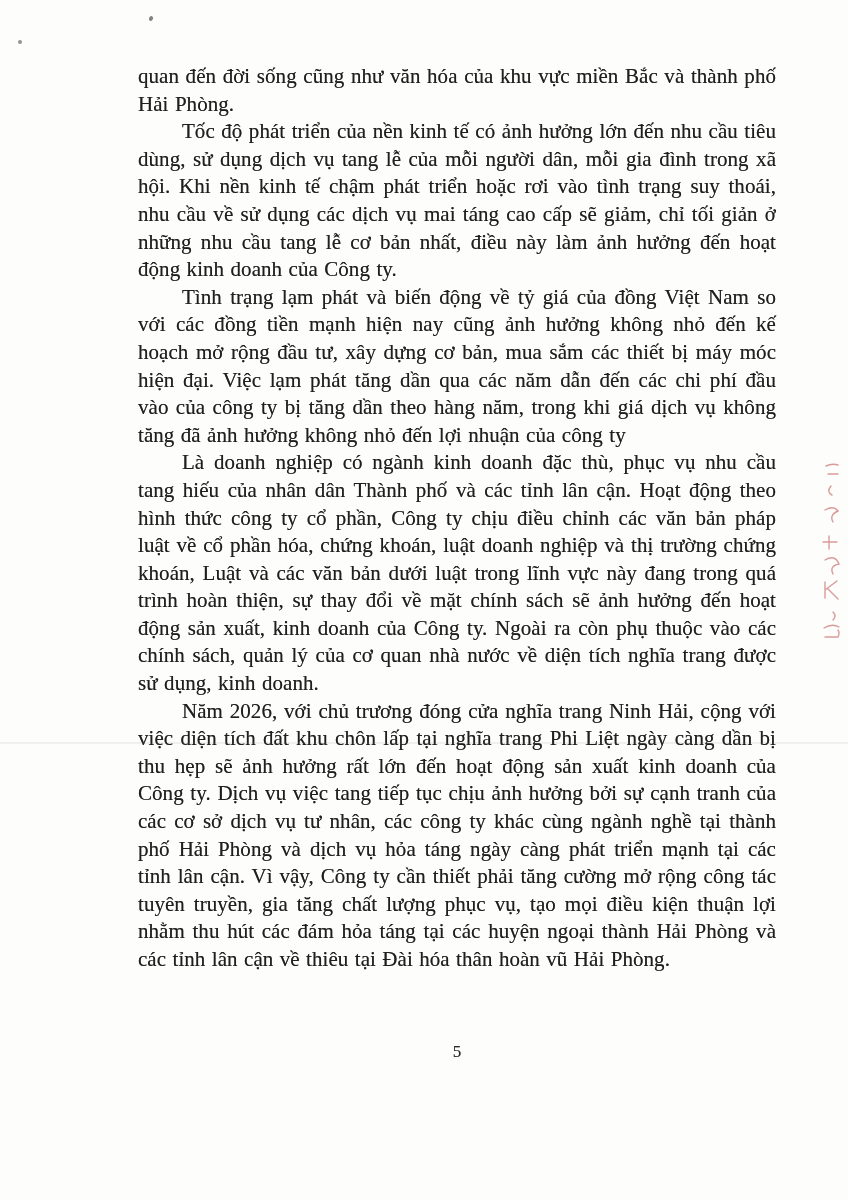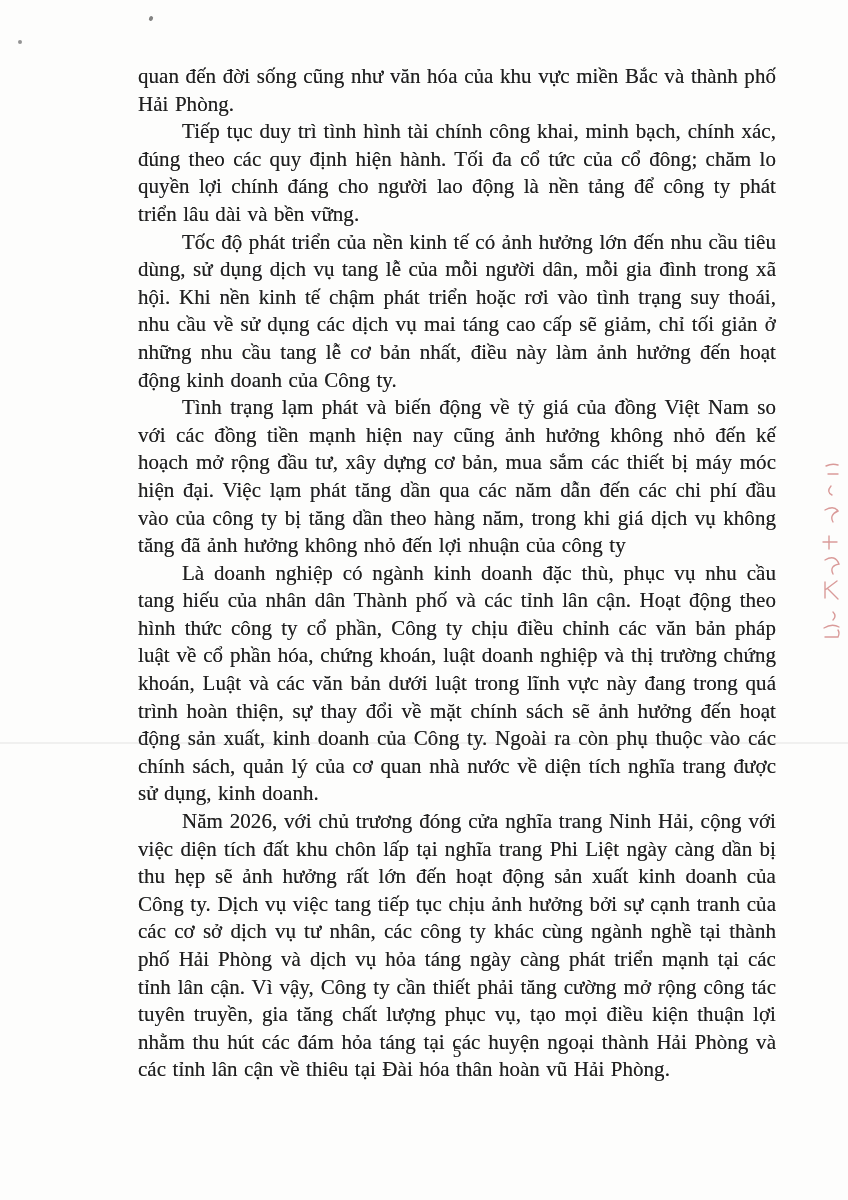--- a/index.html
+++ b/index.html
@@ -70,21 +70,20 @@
     background: rgba(130,130,130,0.10);
   }
 </style>
 </head>
 <body>
 
 <div class="page">
 
   <div class="content">
     <p class="para no-indent">quan đến đời sống cũng như văn hóa của khu vực miền Bắc và thành phố Hải Phòng.</p>
-    <p class="para">Tiếp tục duy trì tình hình tài chính công khai, minh bạch, chính xác, đúng theo các quy định hiện hành. Tối đa cổ tức của cổ đông; chăm lo quyền lợi chính đáng cho người lao động là nền tảng để công ty phát triển lâu dài và bền vững.</p>
     <p class="para">Tốc độ phát triển của nền kinh tế có ảnh hưởng lớn đến nhu cầu tiêu dùng, sử dụng dịch vụ tang lễ của mỗi người dân, mỗi gia đình trong xã hội. Khi nền kinh tế chậm phát triển hoặc rơi vào tình trạng suy thoái, nhu cầu về sử dụng các dịch vụ mai táng cao cấp sẽ giảm, chỉ tối giản ở những nhu cầu tang lễ cơ bản nhất, điều này làm ảnh hưởng đến hoạt động kinh doanh của Công ty.</p>
     <p class="para">Tình trạng lạm phát và biến động về tỷ giá của đồng Việt Nam so với các đồng tiền mạnh hiện nay cũng ảnh hưởng không nhỏ đến kế hoạch mở rộng đầu tư, xây dựng cơ bản, mua sắm các thiết bị máy móc hiện đại. Việc lạm phát tăng dần qua các năm dẫn đến các chi phí đầu vào của công ty bị tăng dần theo hàng năm, trong khi giá dịch vụ không tăng đã ảnh hưởng không nhỏ đến lợi nhuận của công ty</p>
     <p class="para">Là doanh nghiệp có ngành kinh doanh đặc thù, phục vụ nhu cầu tang hiếu của nhân dân Thành phố và các tỉnh lân cận. Hoạt động theo hình thức công ty cổ phần, Công ty chịu điều chỉnh các văn bản pháp luật về cổ phần hóa, chứng khoán, luật doanh nghiệp và thị trường chứng khoán, Luật và các văn bản dưới luật trong lĩnh vực này đang trong quá trình hoàn thiện, sự thay đổi về mặt chính sách sẽ ảnh hưởng đến hoạt động sản xuất, kinh doanh của Công ty. Ngoài ra còn phụ thuộc vào các chính sách, quản lý của cơ quan nhà nước về diện tích nghĩa trang được sử dụng, kinh doanh.</p>
     <p class="para">Năm 2026, với chủ trương đóng cửa nghĩa trang Ninh Hải, cộng với việc diện tích đất khu chôn lấp tại nghĩa trang Phi Liệt ngày càng dần bị thu hẹp sẽ ảnh hưởng rất lớn đến hoạt động sản xuất kinh doanh của Công ty. Dịch vụ việc tang tiếp tục chịu ảnh hưởng bởi sự cạnh tranh của các cơ sở dịch vụ tư nhân, các công ty khác cùng ngành nghề tại thành phố Hải Phòng và dịch vụ hỏa táng ngày càng phát triển mạnh tại các tỉnh lân cận. Vì vậy, Công ty cần thiết phải tăng cường mở rộng công tác tuyên truyền, gia tăng chất lượng phục vụ, tạo mọi điều kiện thuận lợi nhằm thu hút các đám hỏa táng tại các huyện ngoại thành Hải Phòng và các tỉnh lân cận về thiêu tại Đài hóa thân hoàn vũ Hải Phòng.</p>
   </div>
 
   <div class="page-number">5</div>
 
   <svg class="margin-note" width="30" height="192" viewBox="0 0 30 192" fill="none" stroke="#c25a58" stroke-width="1.4" stroke-linecap="round">
     <path d="M10 8 q6 -3 12 -1"></path>

